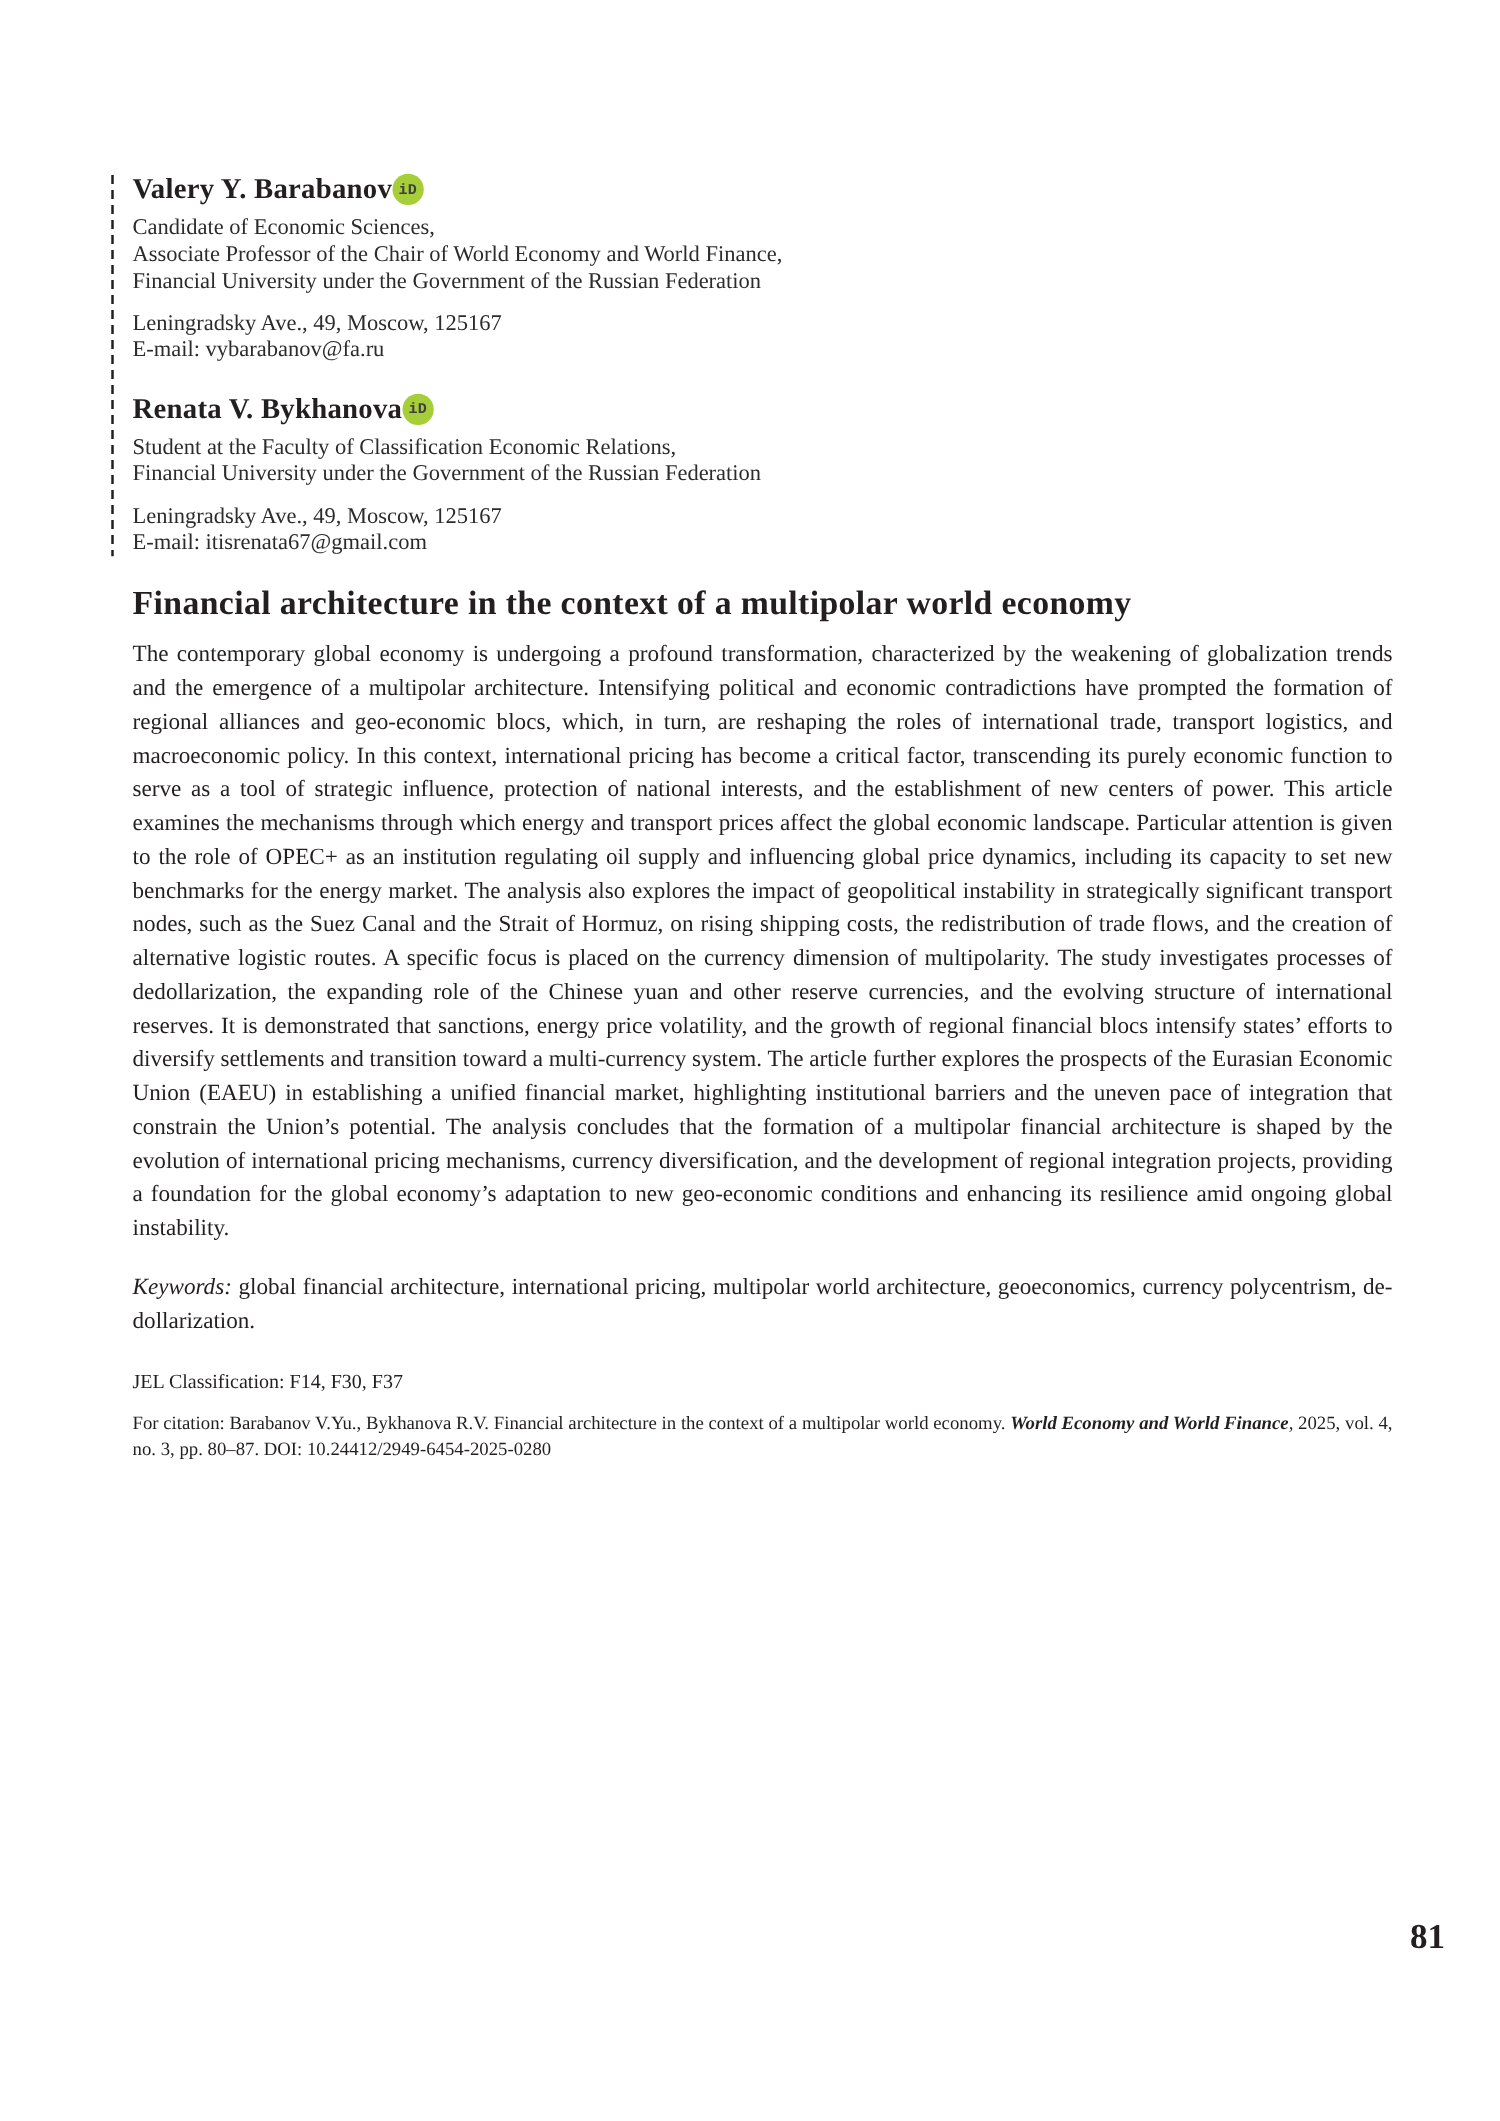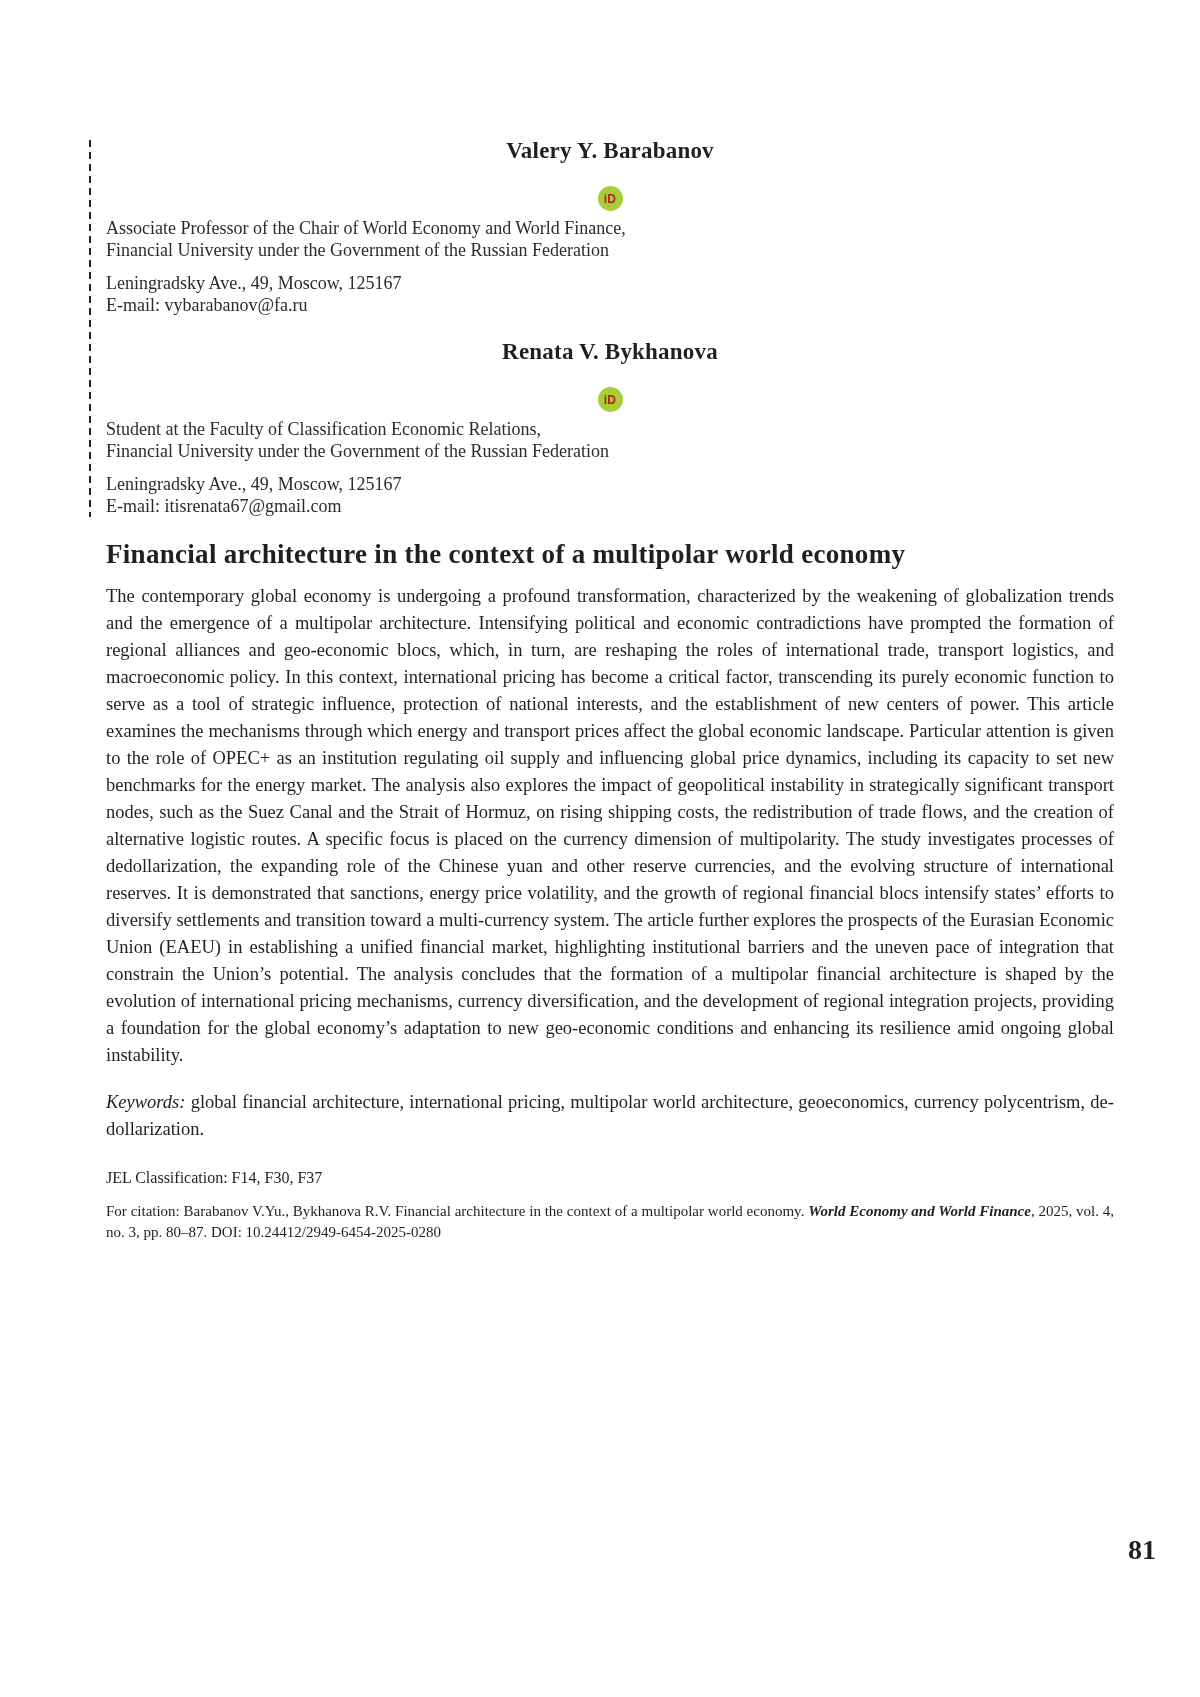--- a/index.html
+++ b/index.html
@@ -22,32 +22,31 @@
     position: absolute;
     left: -17px; top: 2px; bottom: 0;
     width: 2px;
     background: repeating-linear-gradient(to bottom, #231f20 0 7px, transparent 7px 12px);
   }
   .author-block + .author-block { margin-top: 23px; }
   .author-name {
     font-size: 23px;
     font-weight: bold;
     display: flex;
-    align-items: center;
-    gap: 22px;
+    align-items: flex-end;
+    gap: 0;
     margin-bottom: 7px;
     letter-spacing: 0.2px;
-    flex-direction: column;
   }
   .orcid {
     width: 25px; height: 25px;
     border-radius: 50%;
     background: #A6CE39;
-    color: #b91c1c;
-    font-family: Liberation Sans, sans-serif;
+    color: #404040;
+    font-family: Liberation Mono, monospace;
     font-size: 12px;
     font-weight: bold;
     display: inline-flex;
     align-items: center;
     justify-content: center;
     flex: 0 0 auto;
     cursor: pointer;
   }
   .affil { margin-bottom: 12px; }
   .affil div, .addr div {
@@ -106,20 +105,21 @@
 
     <section class="authors">
       <div class="dash-line"></div>
 
       <div class="author-block">
         <h2 class="author-name">
           <span>Valery Y. Barabanov</span>
           <span class="orcid">iD</span>
         </h2>
         <div class="affil">
+          <div>Candidate of Economic Sciences,</div>
           <div>Associate Professor of the Chair of World Economy and World Finance,</div>
           <div>Financial University under the Government of the Russian Federation</div>
         </div>
         <div class="addr">
           <div>Leningradsky Ave., 49, Moscow, 125167</div>
           <div>E-mail: vybarabanov@fa.ru</div>
         </div>
       </div>
 
       <div class="author-block">

